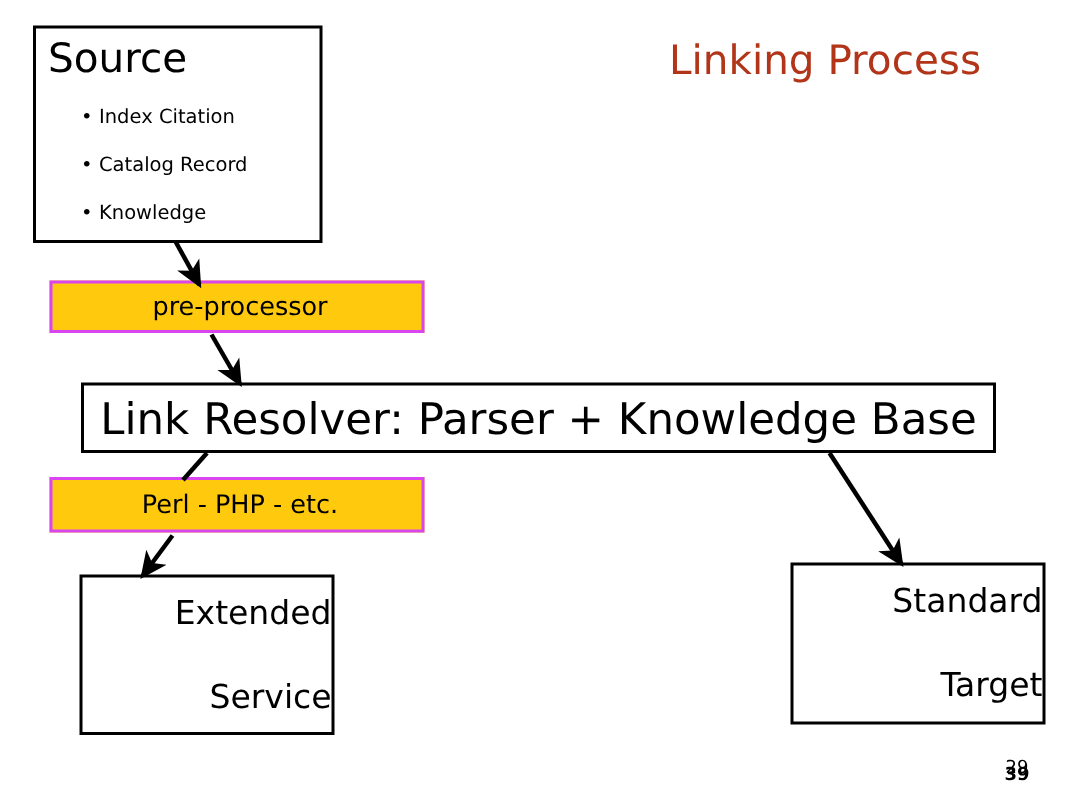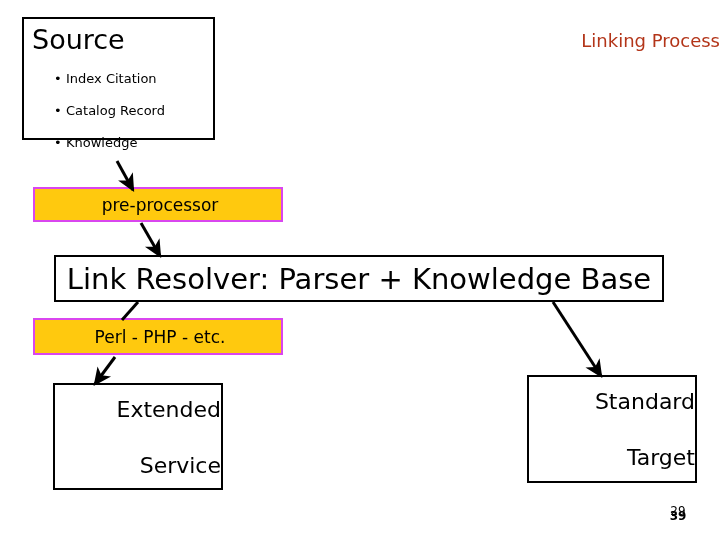--- a/index.html
+++ b/index.html
@@ -30,34 +30,34 @@
     background: #FFC90E;
     border: 2px solid #d946ef;
   }
 
   
   .slide-title {
     position: absolute;
     left: 380px;
     top: 24px;
     width: 340px;
-    text-align: right;
-    font-size: 18px;
+    text-align: center;
+    font-size: 27px;
     line-height: 34px;
     color: #B33519;
     font-family: "DejaVu Sans", sans-serif;
     white-space: nowrap;
   }
 
   
   #source-box {
     left: 22px;
     top: 17px;
     width: 193px;
-    height: 123px;
+    height: 145px;
   }
   .source-heading {
     position: absolute;
     left: 8px;
     top: 4px;
     font-size: 27px;
     line-height: 34px;
     color: #000000;
     white-space: nowrap;
   }

